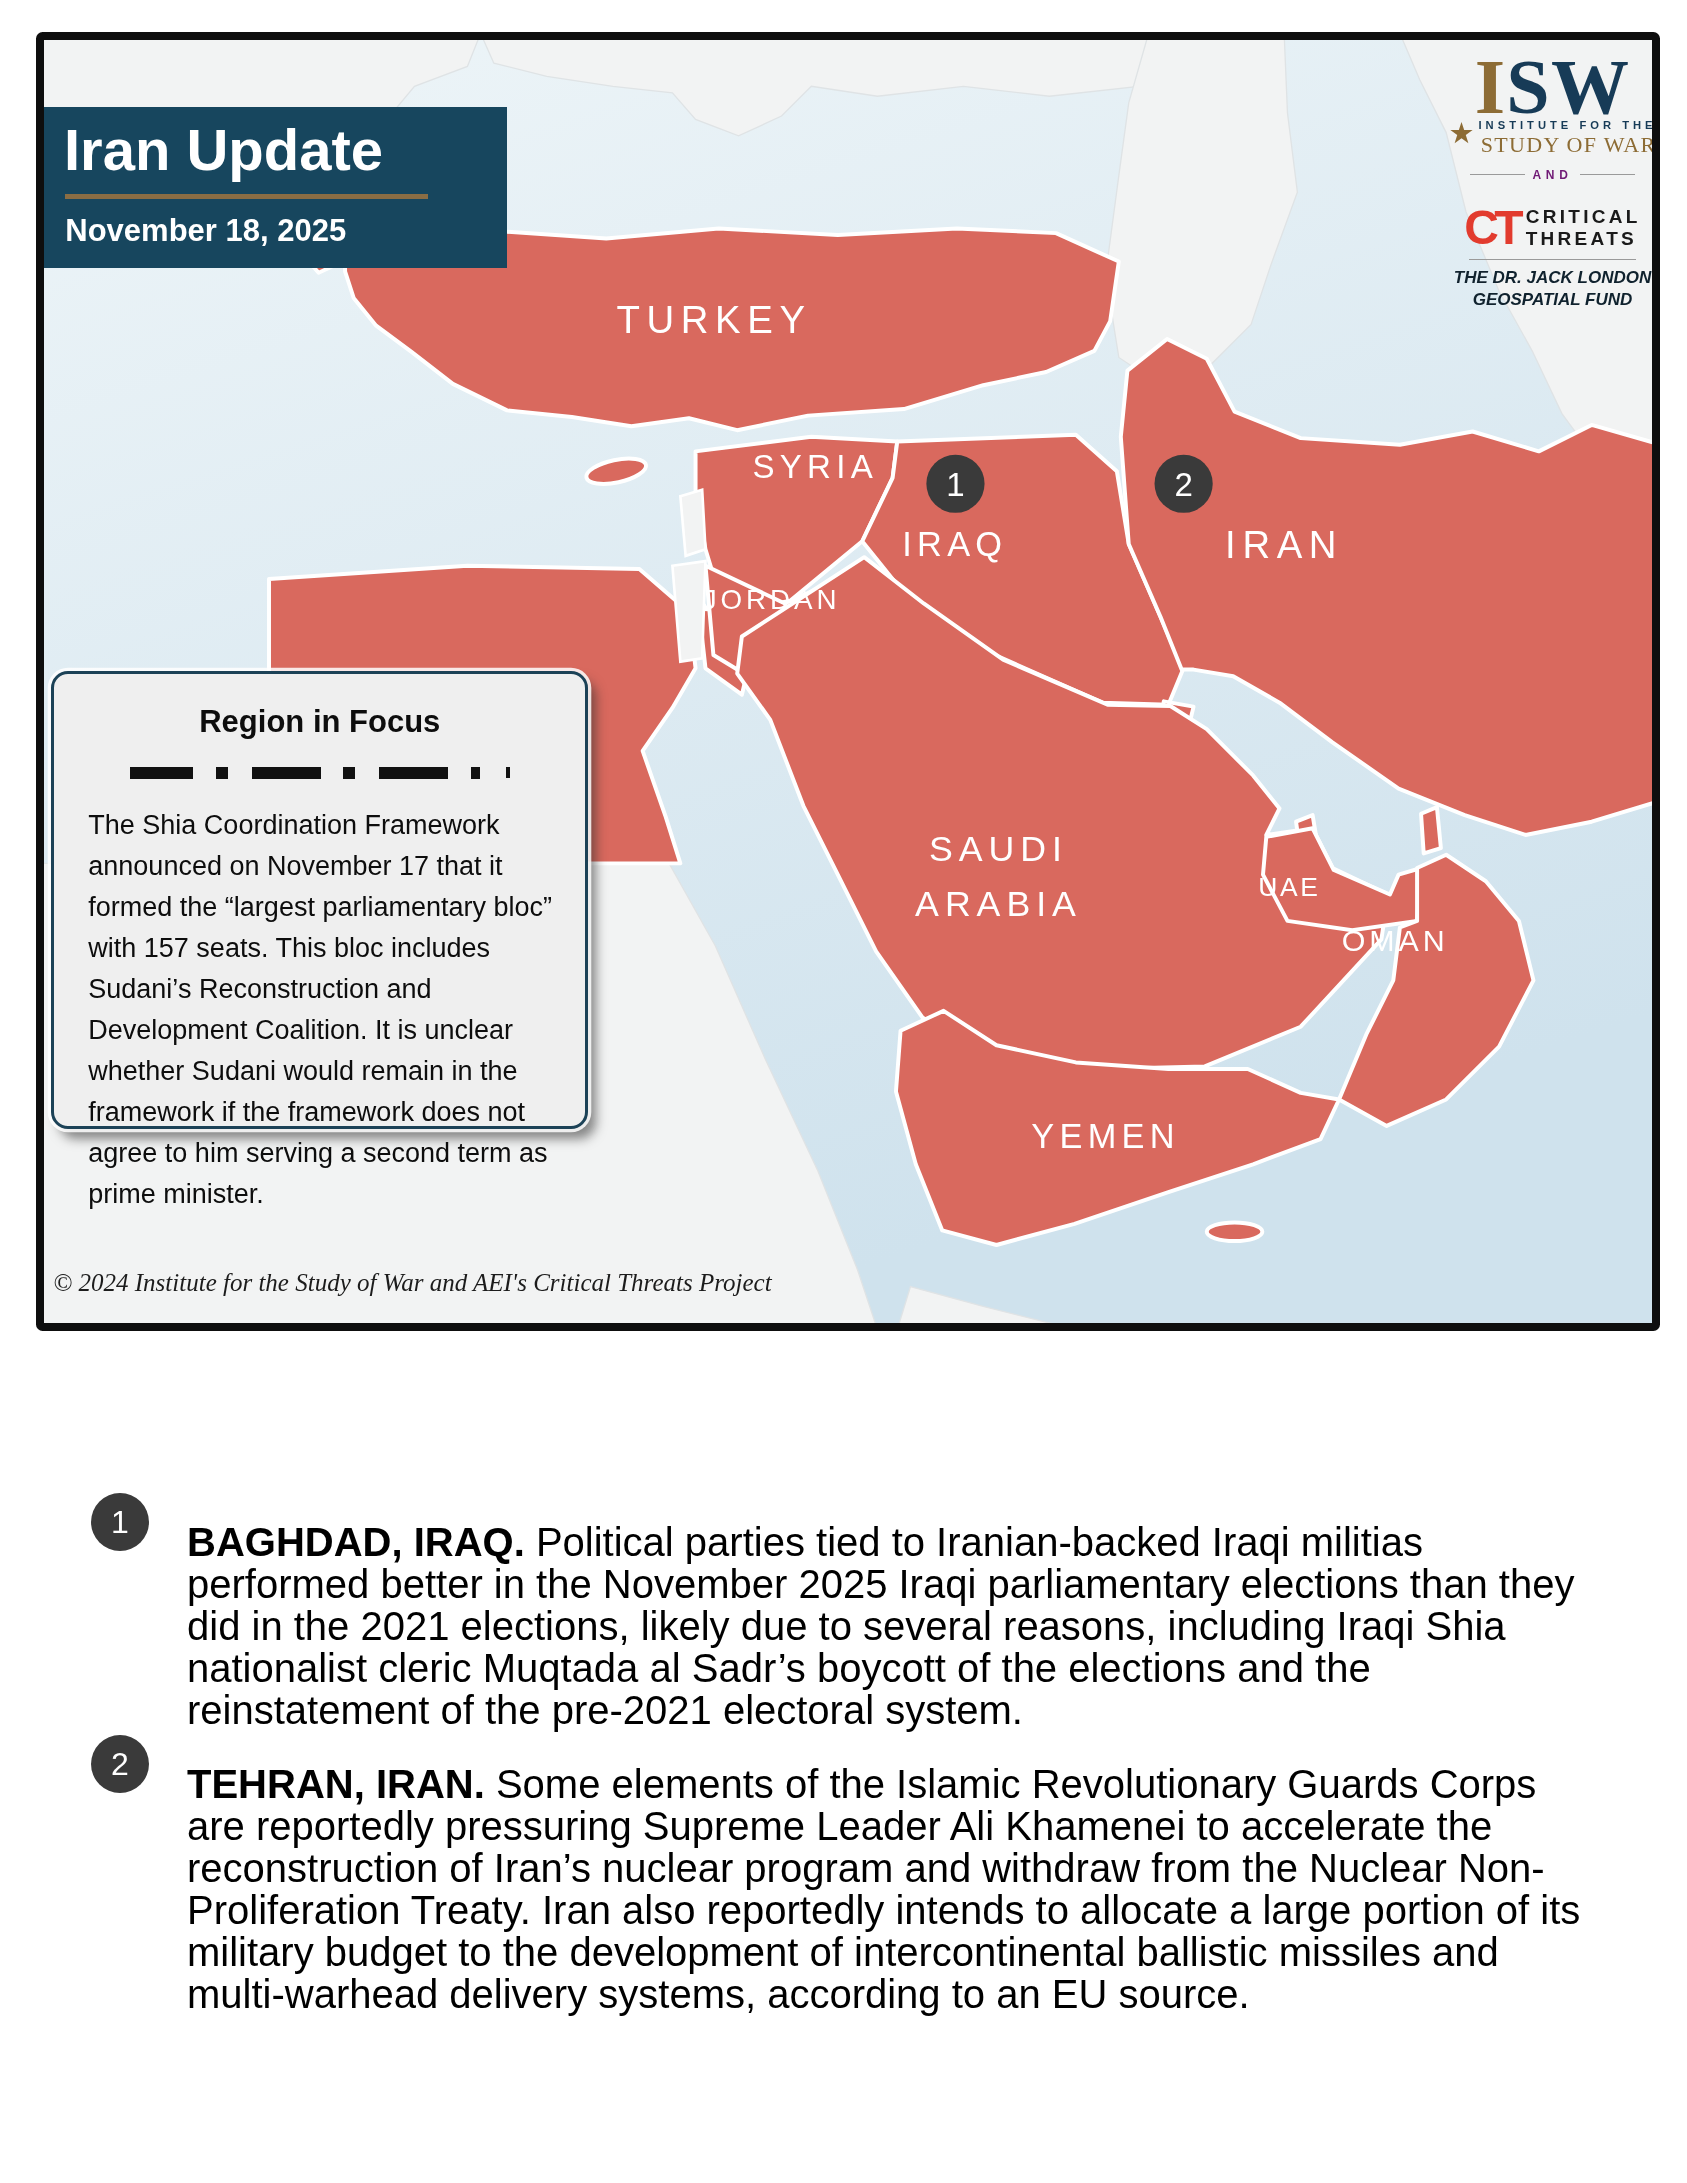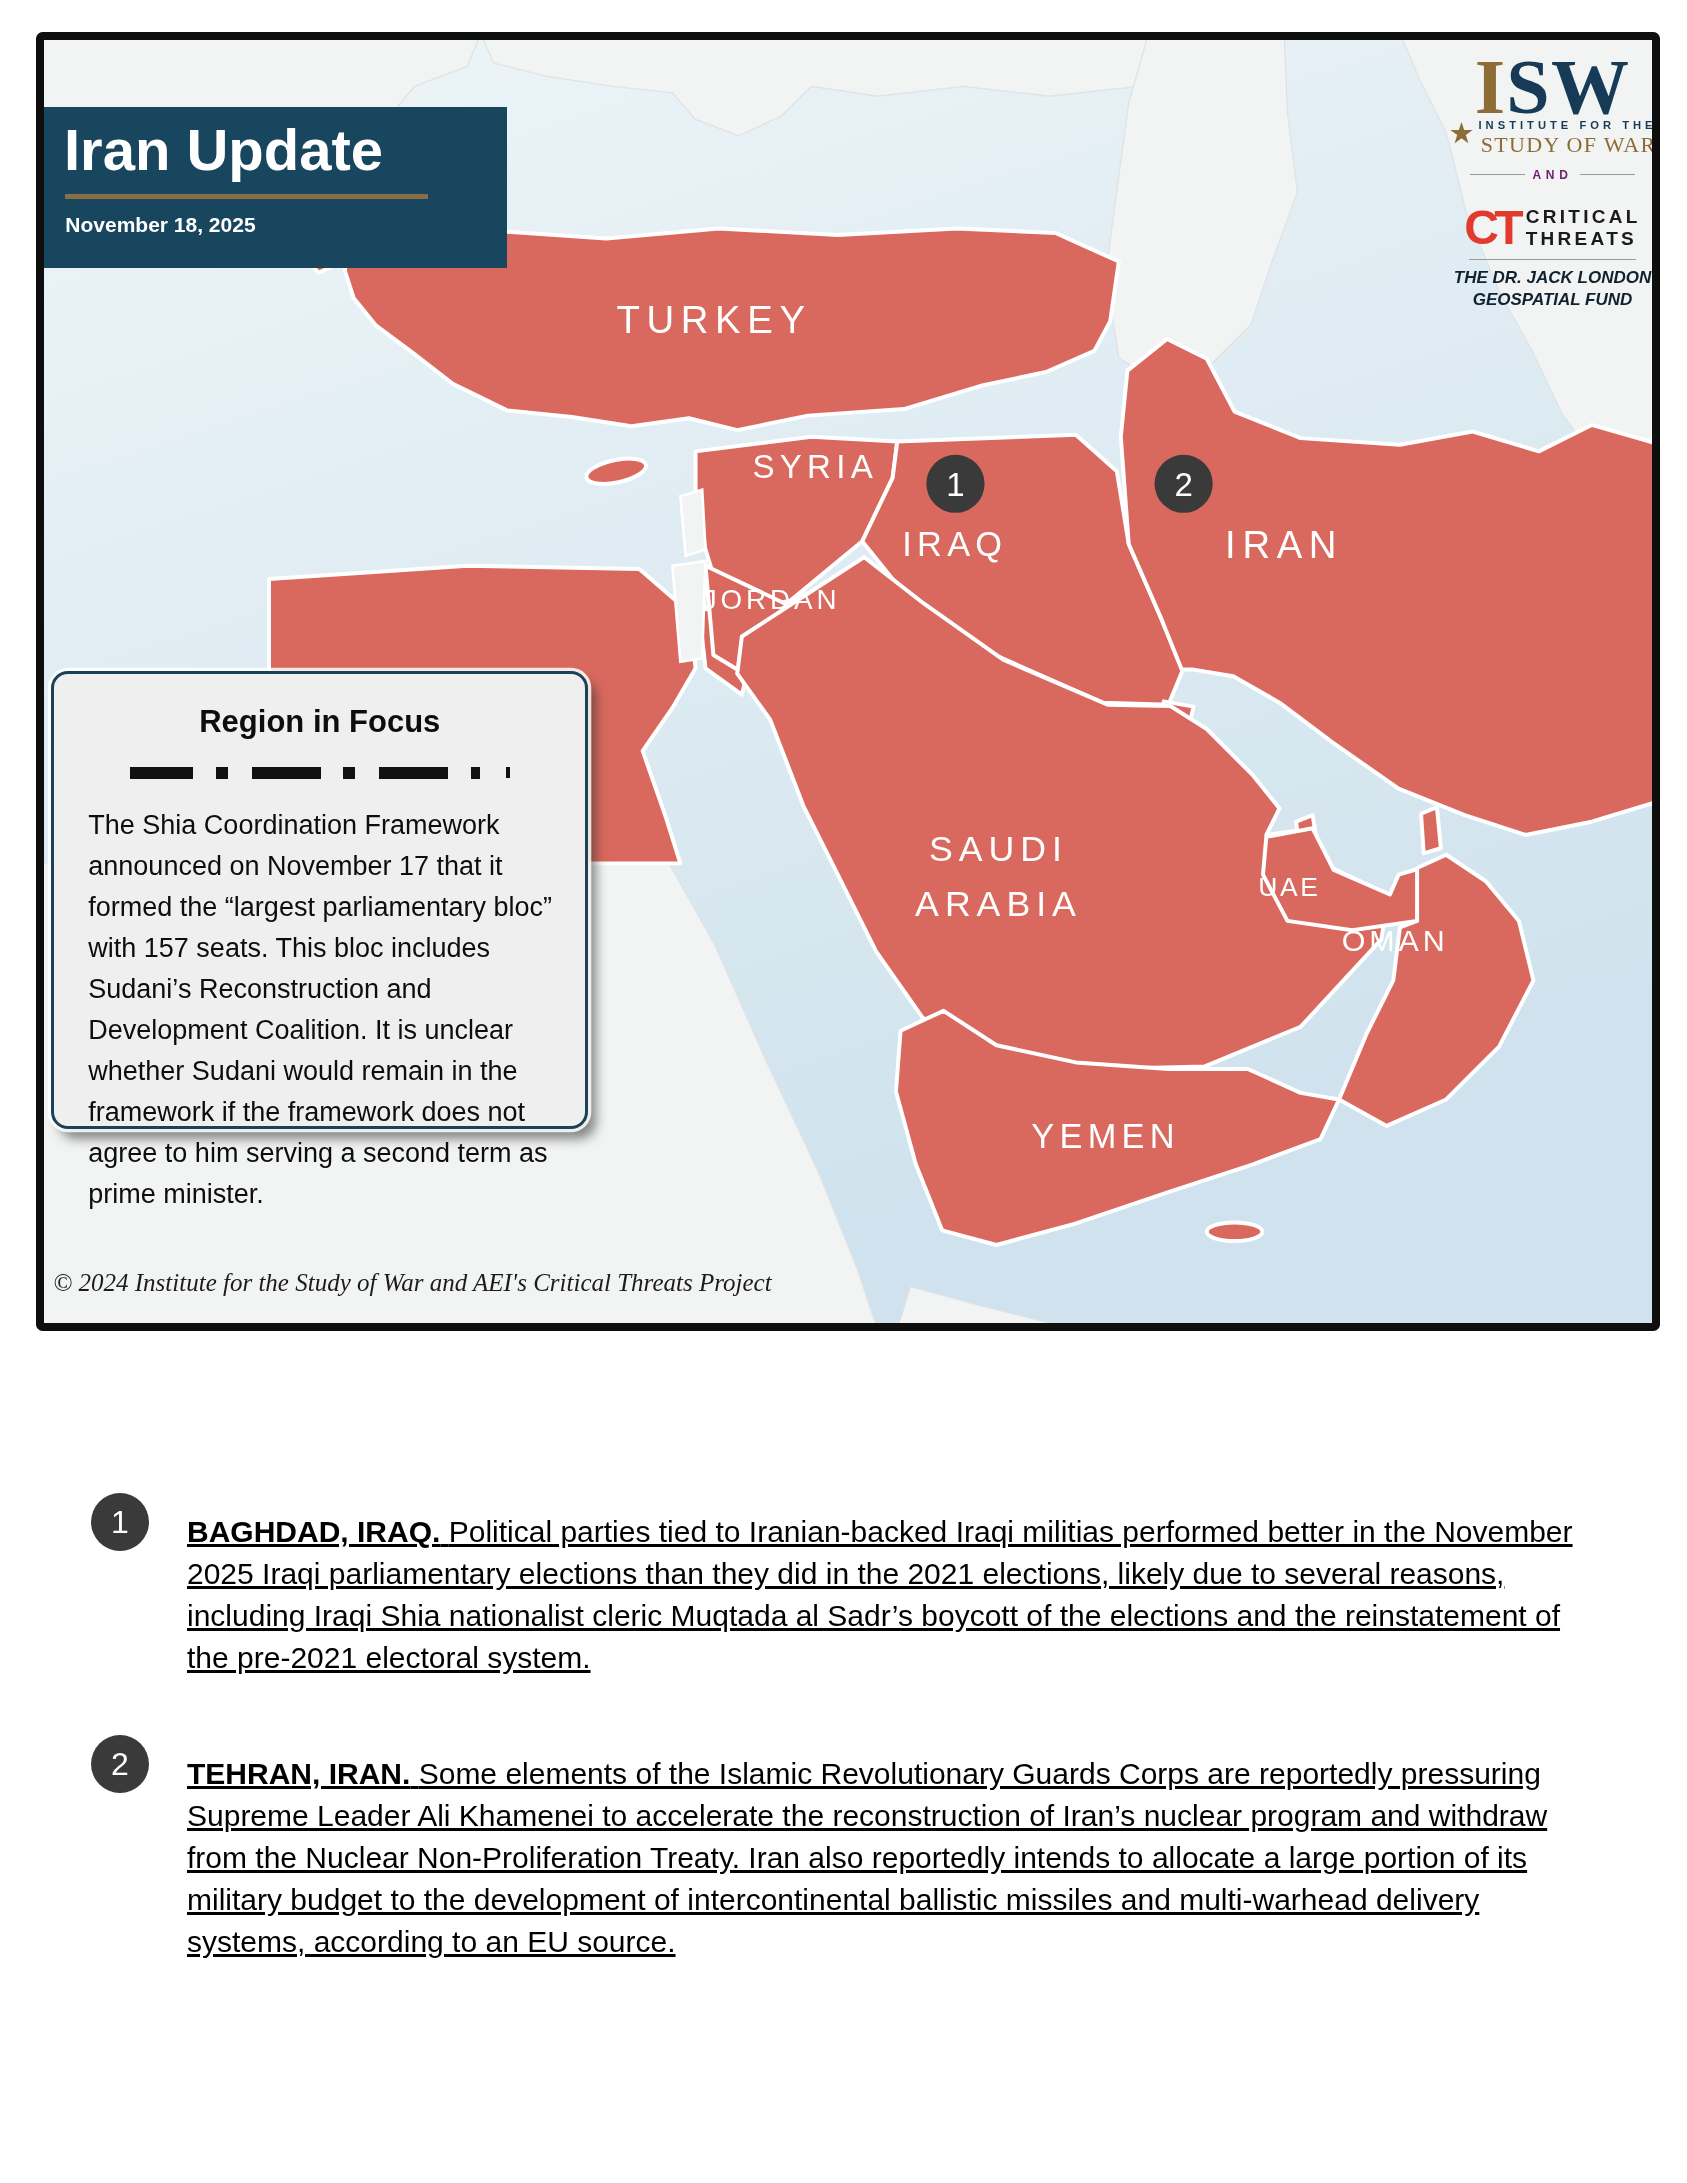--- a/index.html
+++ b/index.html
@@ -28,21 +28,21 @@
   .header-box{
     position:absolute;left:0px;top:67px;width:463px;height:161px;
     background:#17465E;box-sizing:border-box;padding:10.6px 0 0 20px;z-index:5;
   }
   .header-title{
     color:#ffffff;font-size:58px;font-weight:700;line-height:64px;margin:0;
     letter-spacing:0px;
   }
   .header-rule{width:363px;height:5.3px;background:#8a6d44;margin:12px 0 0 1.3px;}
   .header-date{
-    color:#ffffff;font-size:21px;font-weight:700;margin:14.6px 0 0 1.3px;
+    color:#ffffff;font-size:31px;font-weight:700;margin:14.6px 0 0 1.3px;
   }
 
   
   .logo-block{
     position:absolute;left:1415px;top:10px;width:187px;z-index:5;
     display:flex;flex-direction:column;align-items:center;text-align:center;
   }
   .isw-word{
     font-family:"Liberation Serif",serif;font-weight:700;font-size:78px;
     line-height:73px;letter-spacing:1.3px;color:#173b57;white-space:nowrap;
@@ -94,21 +94,21 @@
     font-family:"Liberation Serif",serif;font-style:italic;
     font-size:25px;color:#1c1c1c;
   }
 
   
   .num-badge{
     position:absolute;width:58px;height:58px;border-radius:50%;background:#3a3a3a;
     color:#fff;font-size:32px;display:flex;align-items:center;justify-content:center;
   }
   .item-text{
-    position:absolute;left:187px;width:1403px;font-size:30px;line-height:42px;color:#000;text-decoration:underline;
+    position:absolute;left:187px;width:1403px;font-size:40px;line-height:42px;color:#000;
   }
   .item-text .loc{font-weight:700;}
   .badge-1{left:91px;top:1493px;}
   .badge-2{left:91px;top:1735px;}
   .text-1{top:1481px;}
   .text-2{top:1723px;}
 </style>
 </head>
 <body>
 

